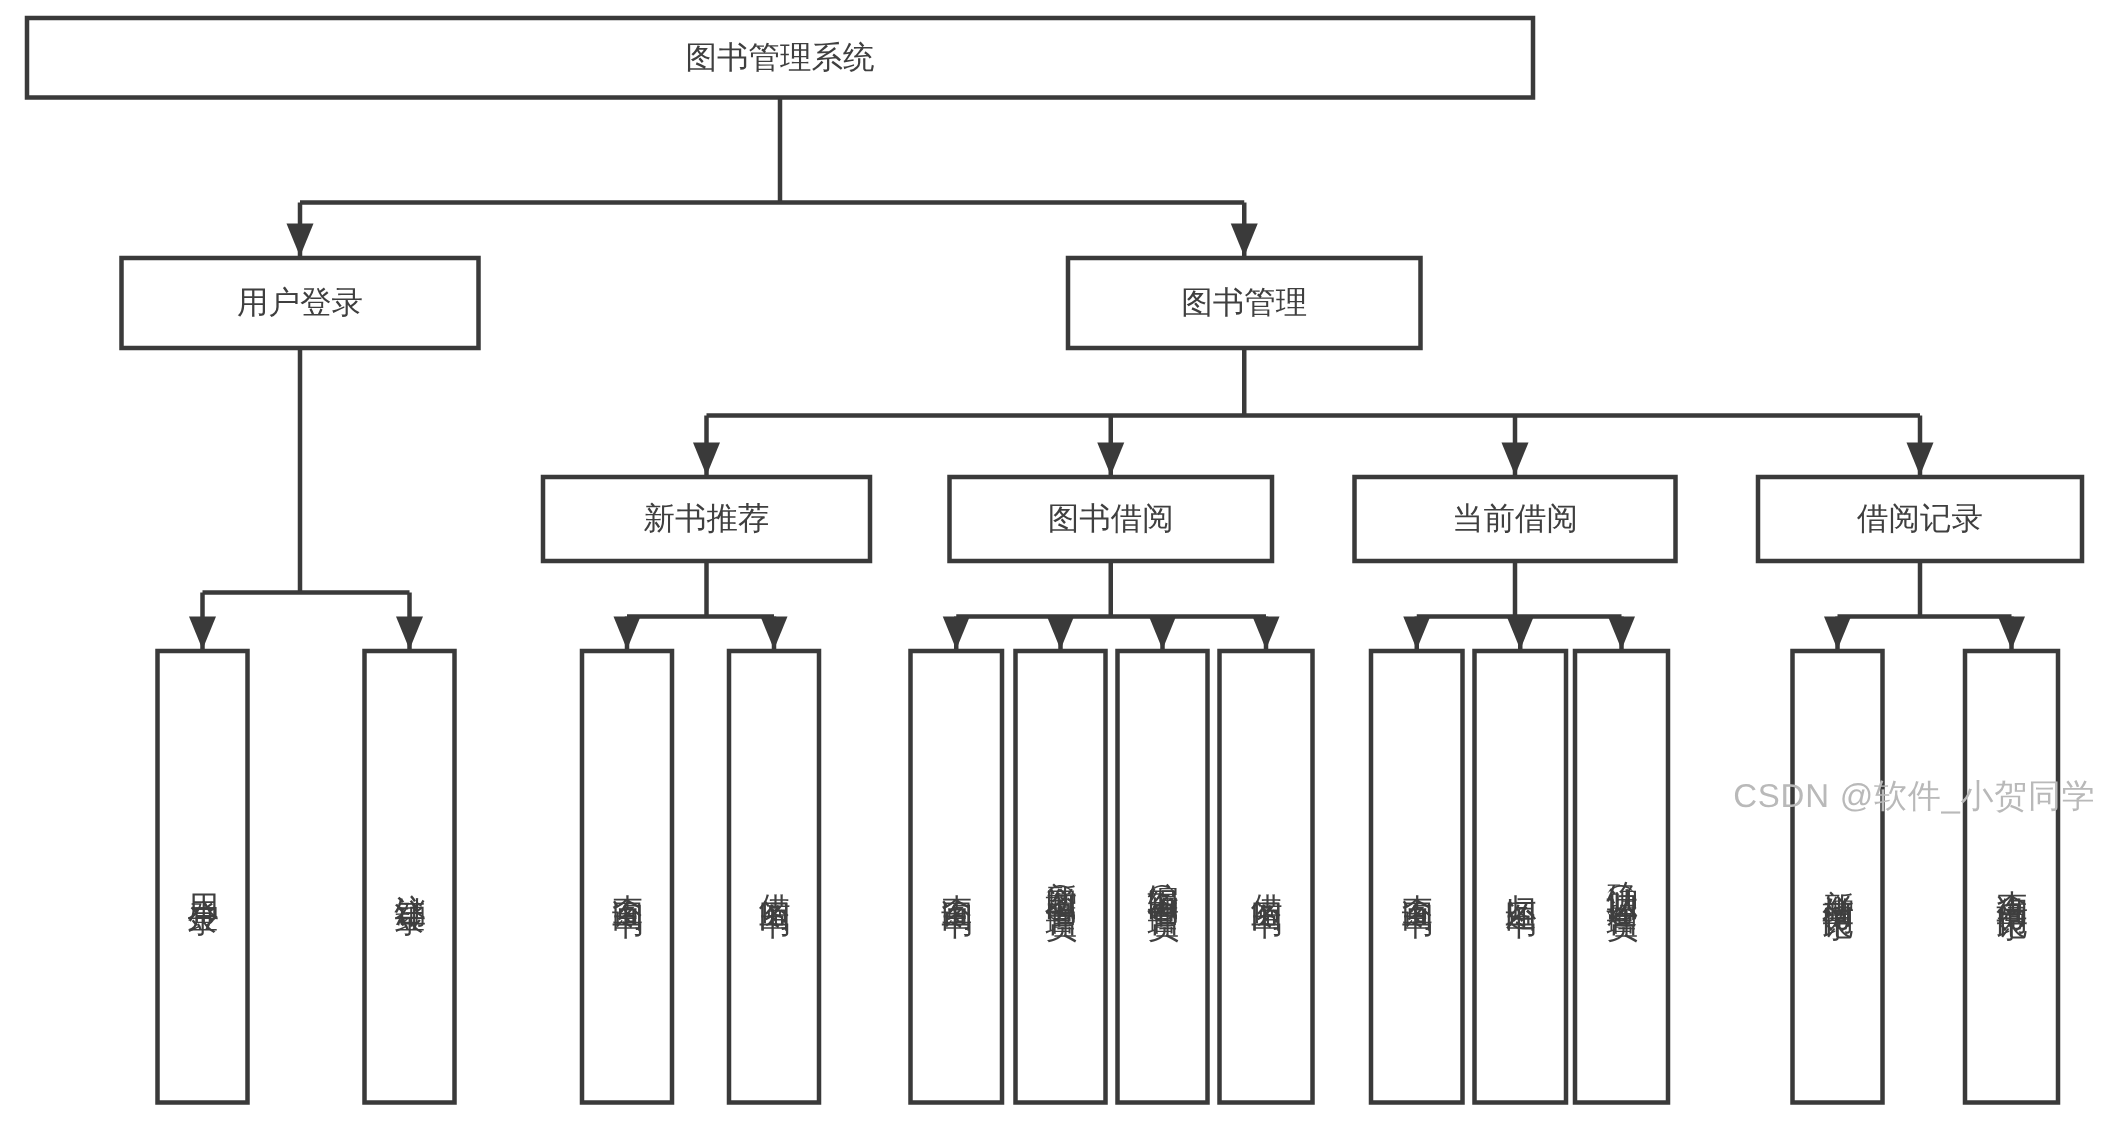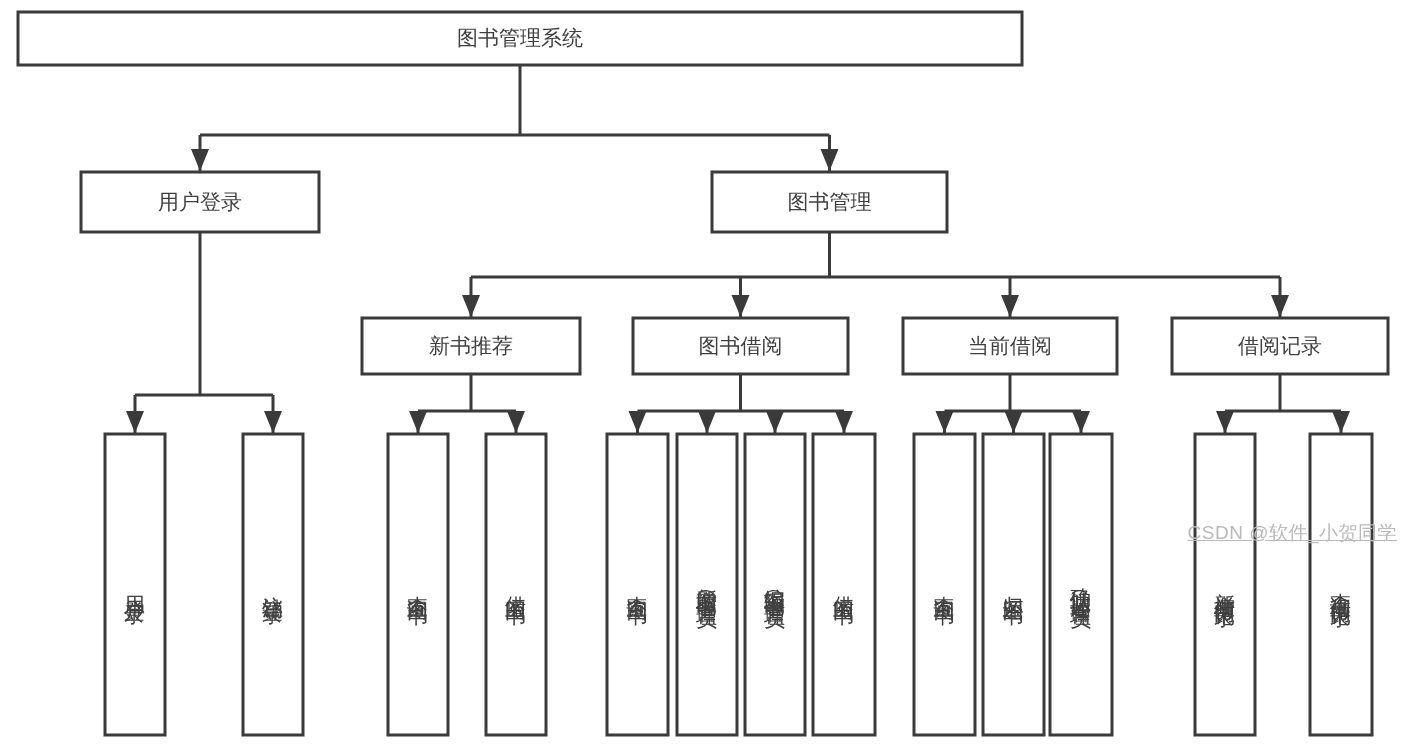--- a/index.html
+++ b/index.html
@@ -64,25 +64,24 @@
     display: flex;
     align-items: center;
     justify-content: center;
     pointer-events: none;
   }
   .watermark {
     position: absolute;
     right: 8px;
     bottom: 4px;
     font-family: "Liberation Sans", "DejaVu Sans", sans-serif;
-    font-size: 19px;
+    font-size: 22px;
     color: #b9b9b9;
     white-space: nowrap;
     letter-spacing: 0.5px;
-    text-decoration: underline;
   }
 </style>
 </head>
 <body>
 
 <div id="diagram-root">
 
   <svg class="diagram" viewBox="0 0 1405 747">
     <g id="connector-layer">
         <line x1="520" y1="65" x2="520" y2="135" class="connector"></line>

